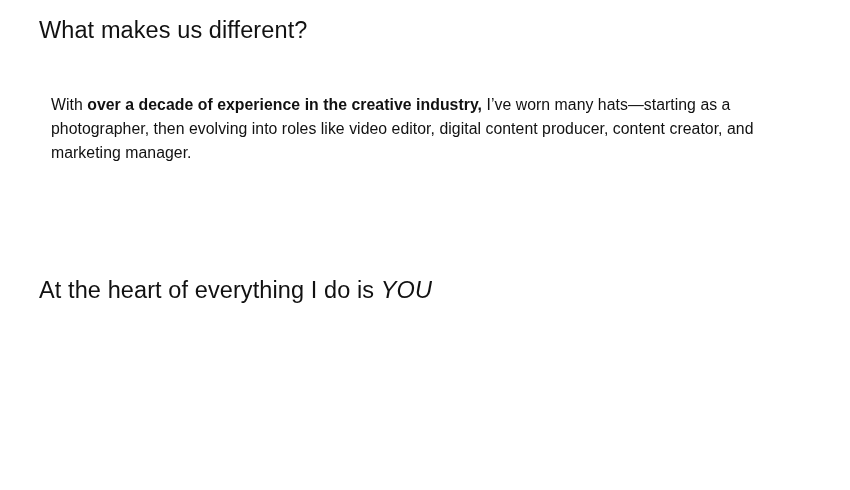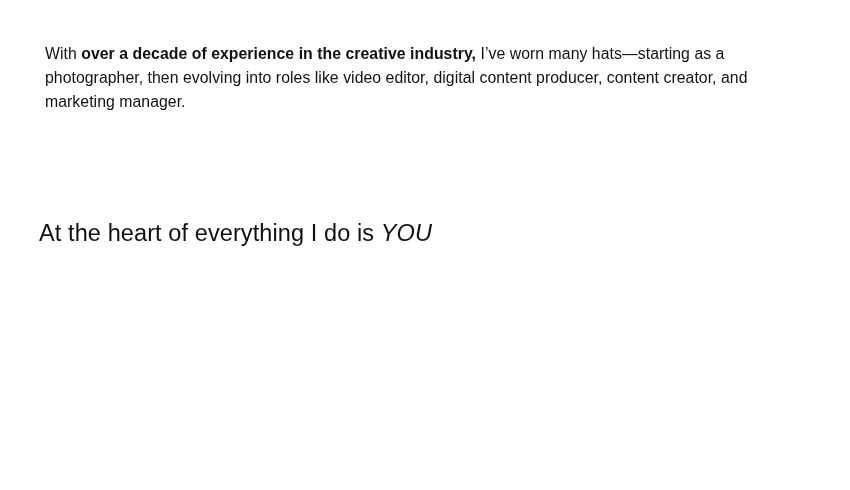--- a/index.html
+++ b/index.html
@@ -43,21 +43,21 @@
 
   .heading-1 { margin-top: 15px; }
 
   .heading-2 { margin-top: 17px; }
 
   .body-text {
     font-size: 15.8px;
     font-weight: 400;
     line-height: 24px;
     color: #111111;
-    margin: 6px;
+    margin: 12px;
     letter-spacing: 0.05px;
   }
 
   .body-text strong {
     font-weight: 700;
   }
 
   .em-you {
     font-style: italic;
   }
@@ -68,20 +68,21 @@
   .gap-before-h2  { height: 60px; }
   .gap-after-h2   { height: 22px; }
   .gap-between-p2 { height: 20px; }
 </style>
 </head>
 <body>
 
 <div class="page">
   <div class="content">
 
+    <h2 class="section-heading heading-1">What makes us different?</h2>
 
     <div class="gap-after-h1"></div>
 
     <p class="body-text">
       <span>With </span><strong>over a decade of experience in the creative industry,</strong><span> I’ve worn many hats—starting as a photographer, then evolving into roles like video editor, digital content producer, content creator, and marketing manager.</span>
     </p>
 
     <div class="gap-between-p"></div>
 
 

